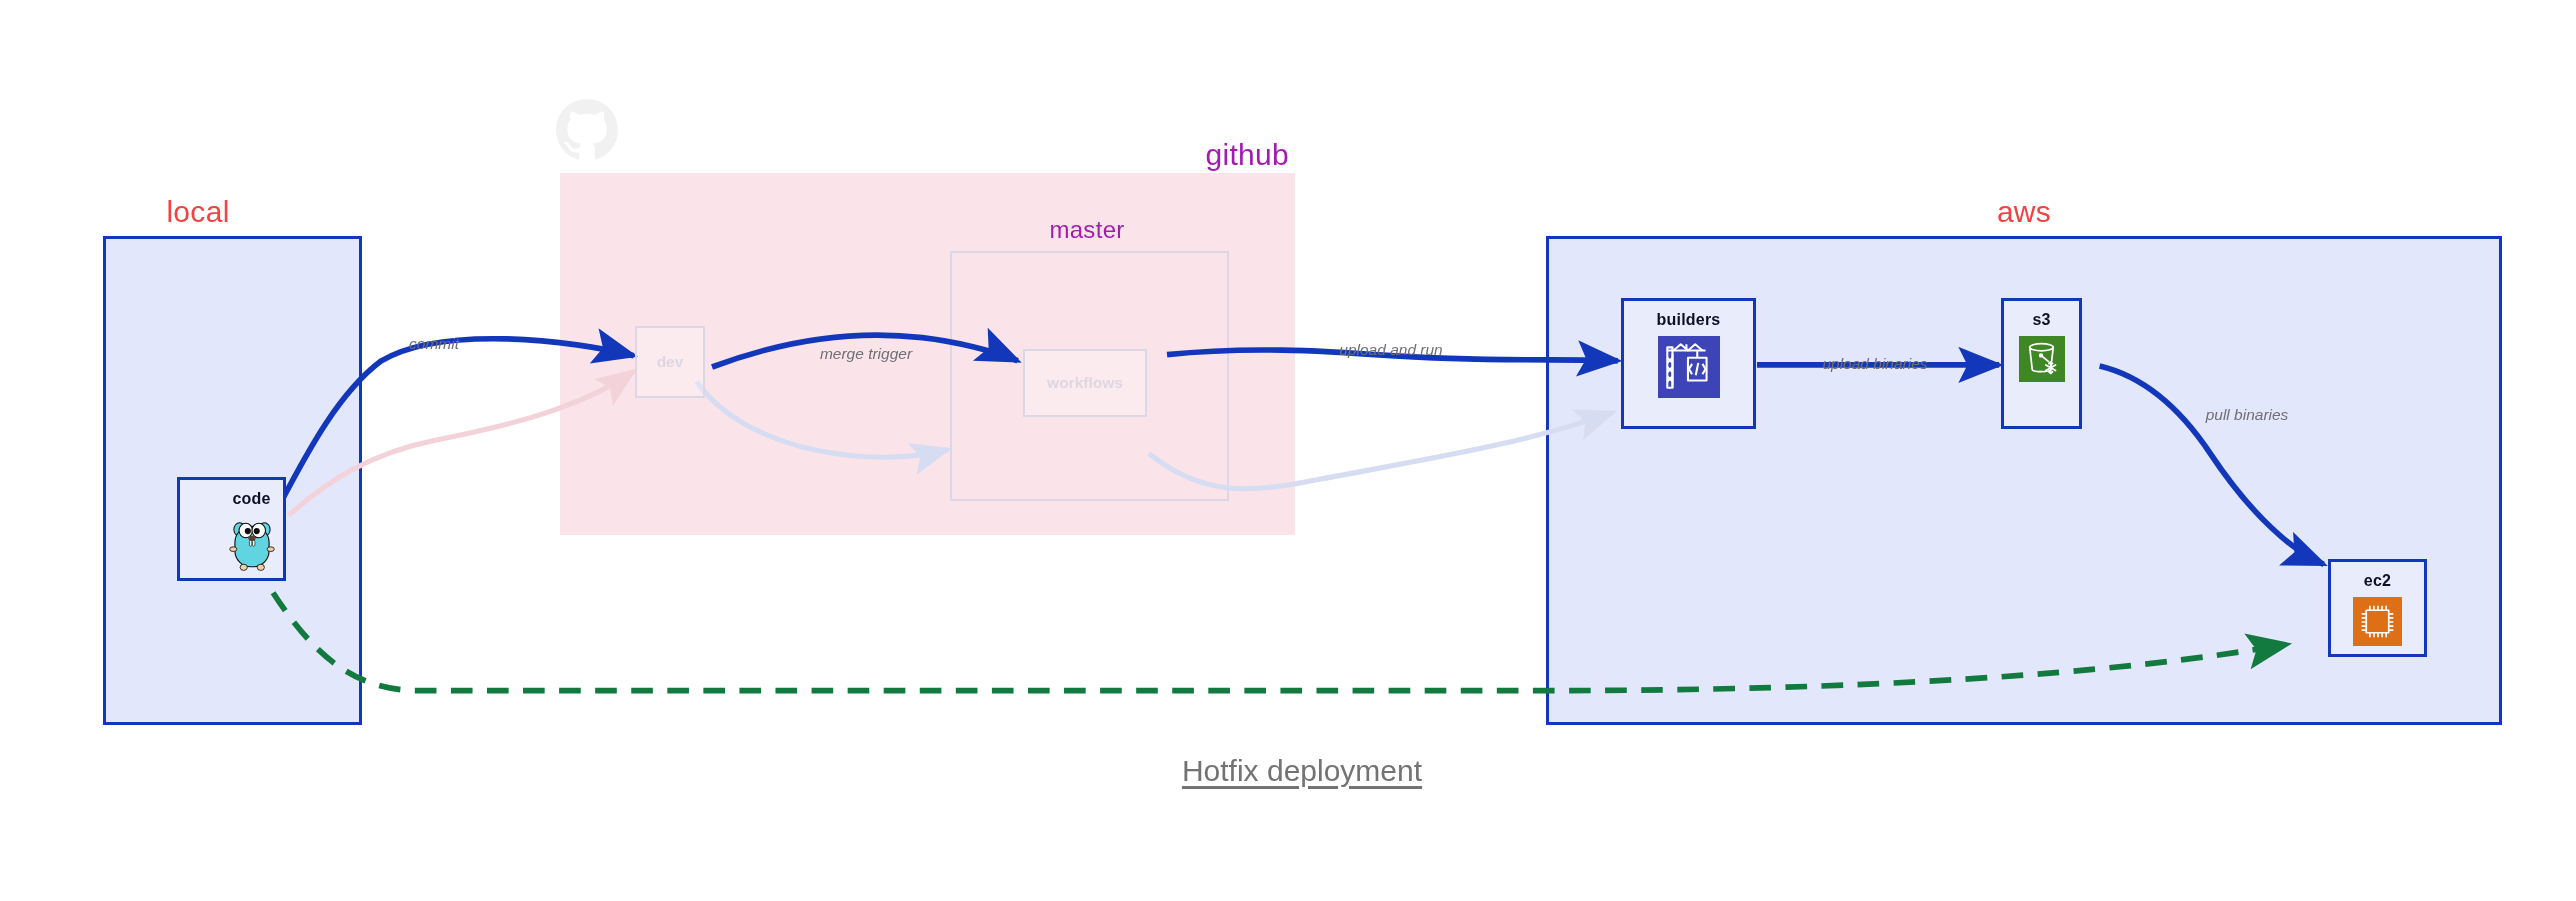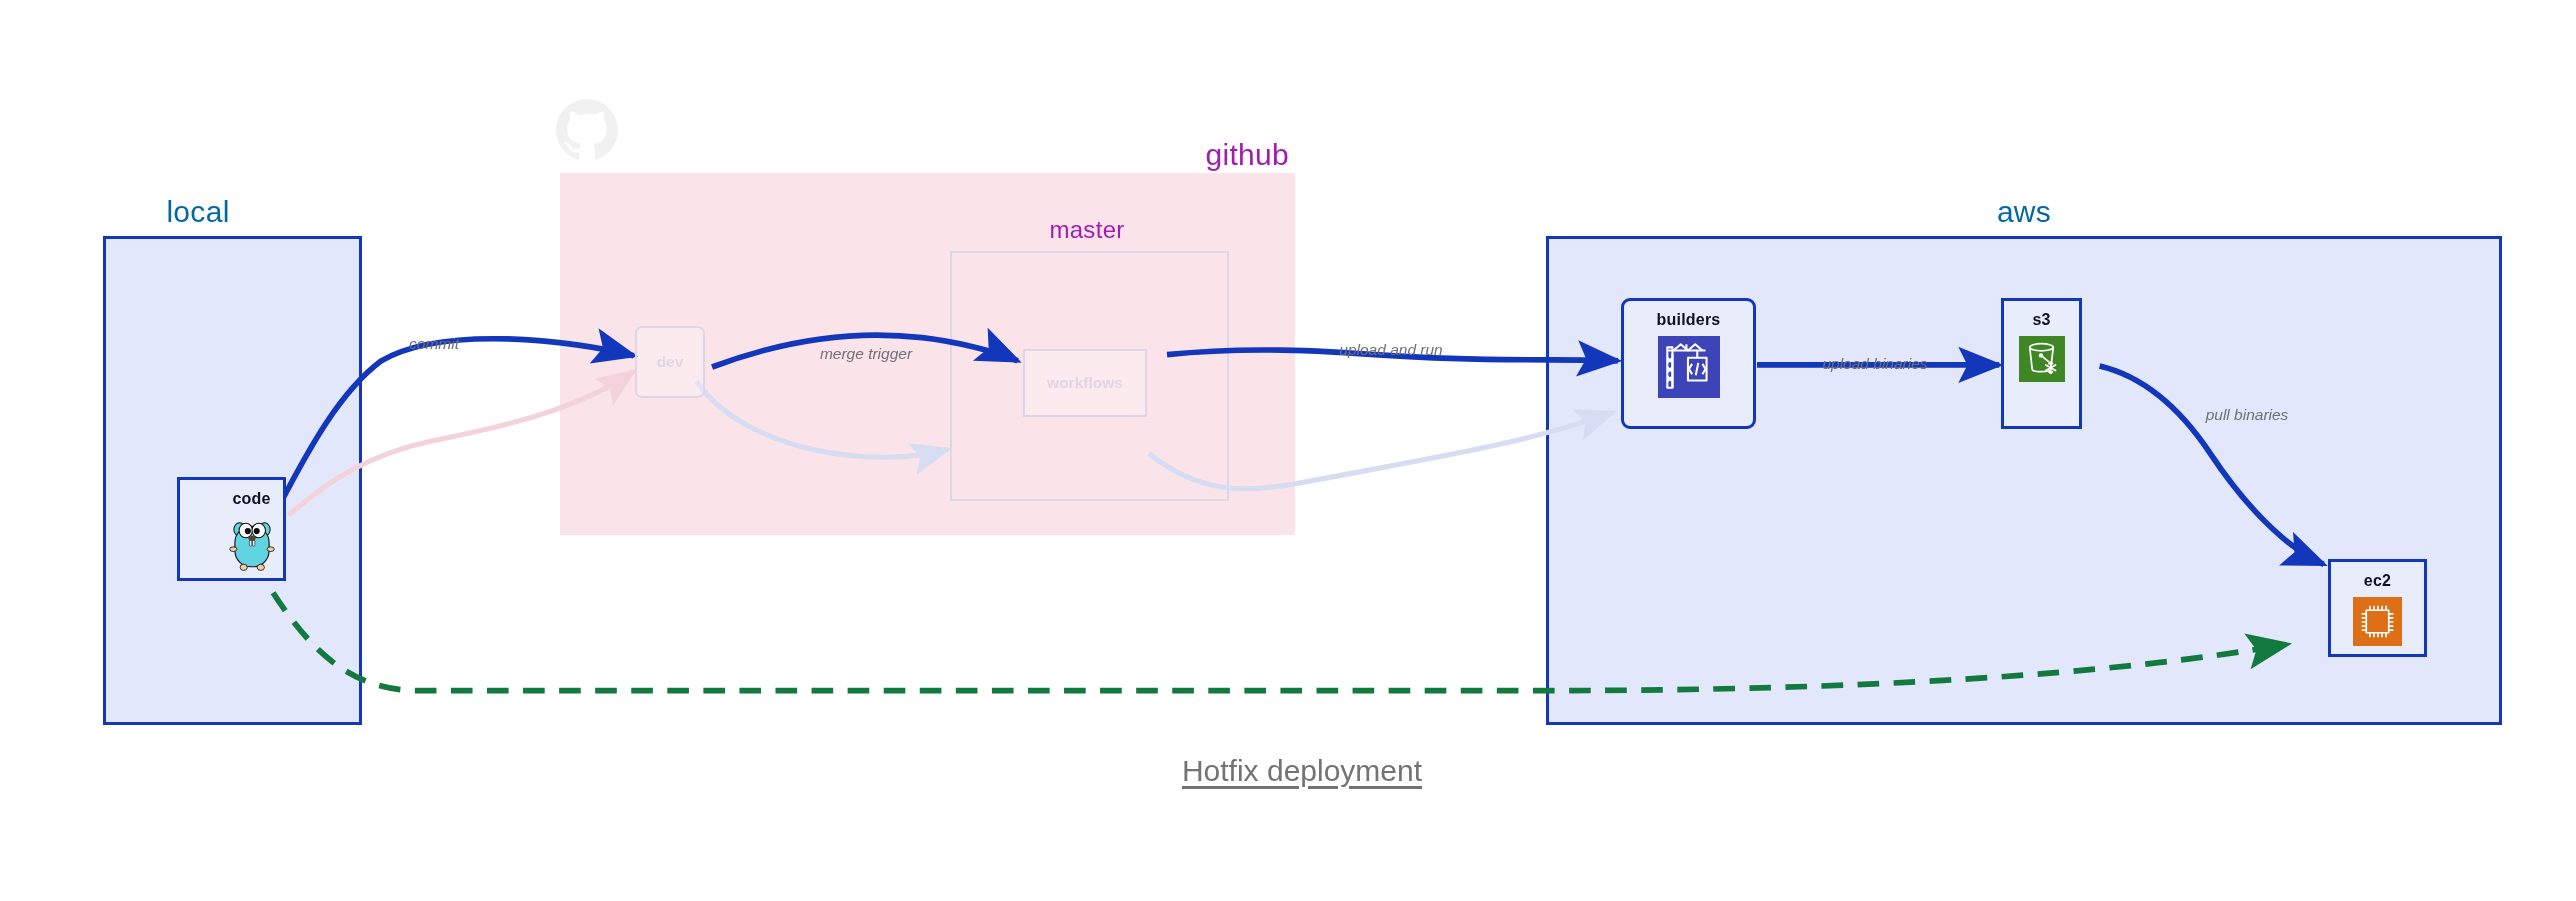--- a/index.html
+++ b/index.html
@@ -1,21 +1,21 @@
 <!DOCTYPE html>
 <html style="font-size:8.2px"><head>
 <meta charset="utf-8">
 <style>
   html,body{margin:0;padding:0;background:#ffffff;}
   body{font-family:"Liberation Sans", sans-serif;}
   #stage{position:relative;width:2604px;height:902px;background:#ffffff;overflow:hidden;}
   #edges{position:absolute;left:0;top:0;width:2604px;height:902px;pointer-events:none;}
 
   .group-box{position:absolute;box-sizing:border-box;}
-  .group-label{position:absolute;font-size:30px;color:#0369a1;white-space:nowrap;letter-spacing:0.3px;}
+  .group-label{position:absolute;font-size:30px;color:#ef4444;white-space:nowrap;letter-spacing:0.3px;}
   .group-label.dim{color:#a21caf;}
 
   .local-box{background:#e2e7fb;border:3.6px solid #1237bb;}
   .aws-box{background:#e2e7fb;border:3.6px solid #1237bb;}
   .github-box{background:#fae4e9;border:none;}
   .master-box{background:transparent;border:2.1px solid #ddd6e7;}
 
   .node{position:absolute;box-sizing:border-box;background:#e9edfb;border:3.6px solid #1237bb;
         display:flex;flex-direction:column;align-items:center;}
   .node .node-title{font-size:16px;font-weight:bold;color:#0d1126;margin-top:10.3px;letter-spacing:0.2px;}
@@ -121,29 +121,29 @@
         <rect x="45" y="49" width="4.5" height="11" rx="1.6" fill="#ffffff" stroke="#101010" stroke-width="1.2"></rect>
         <rect x="51" y="49" width="4.5" height="11" rx="1.6" fill="#ffffff" stroke="#101010" stroke-width="1.2"></rect>
         <ellipse cx="14" cy="66" rx="7" ry="4.5" fill="#f4cfa3" stroke="#101010" stroke-width="1.6"></ellipse>
         <ellipse cx="86" cy="66" rx="7" ry="4.5" fill="#f4cfa3" stroke="#101010" stroke-width="1.6"></ellipse>
         <ellipse cx="34" cy="101" rx="7" ry="6" fill="#f4cfa3" stroke="#101010" stroke-width="1.6"></ellipse>
         <ellipse cx="67" cy="101" rx="7" ry="6" fill="#f4cfa3" stroke="#101010" stroke-width="1.6"></ellipse>
       </svg>
     </div>
   </div>
 
-  <div class="node-dim" style="left:635px;top:326px;width:70px;height:72px;border-radius:7px;">
+  <div class="node-dim" style="left:635px;top:326px;width:70px;height:72px;">
     <div class="node-title">dev</div>
   </div>
 
   <div class="node-dim" style="left:1023px;top:349px;width:124px;height:68px;">
     <div class="node-title">workflows</div>
   </div>
 
-  <div class="node" style="left:1621px;top:298px;width:135px;height:131px;border-radius:9px;">
+  <div class="node" style="left:1621px;top:298px;width:135px;height:131px;">
     <div class="node-title">builders</div>
     <div class="node-icon">
       <svg width="62" height="62" viewBox="0 0 120 120">
         <rect x="0" y="0" width="120" height="120" fill="#3c44b8"></rect>
         <g fill="none" stroke="#ffffff" stroke-width="4" stroke-linejoin="round">
           <rect x="18" y="22" width="10" height="78"></rect>
           <path d="M18 28 L92 28"></path>
           <path d="M30 28 L44 16 L58 28 L72 16 L86 28"></path>
           <path d="M55 16 L55 28"></path>
           <path d="M76 28 L76 42"></path>

